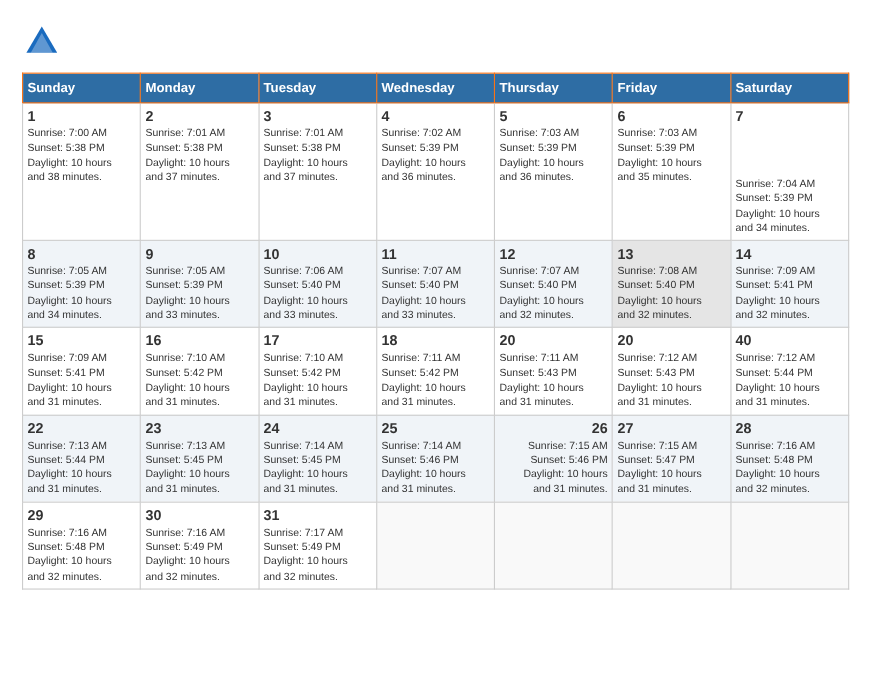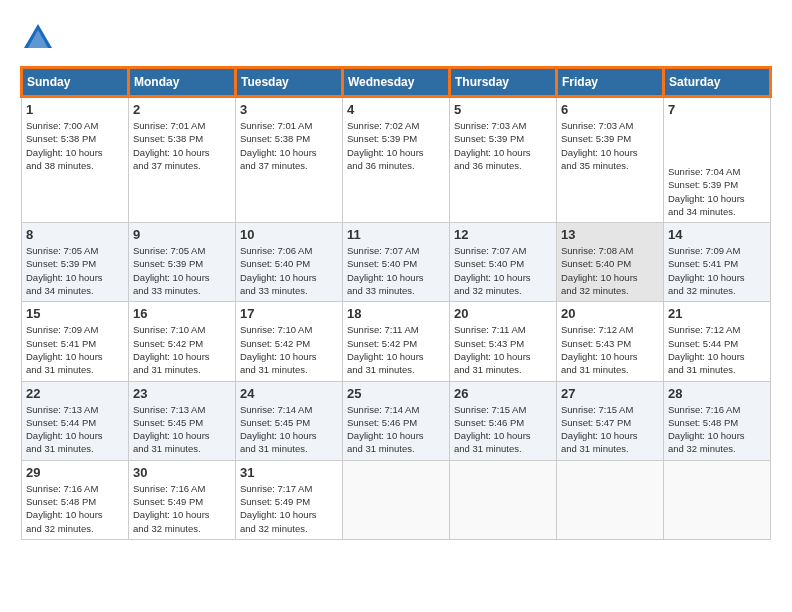--- a/index.html
+++ b/index.html
@@ -49,21 +49,21 @@
       border-collapse: collapse;
       font-size: 10px;
     }
     .calendar-table th {
       background-color: #2e6da4;
       color: white;
       padding: 6px 4px;
       text-align: left;
       font-size: 12px;
       font-weight: bold;
-      border: 3px solid #f97316;
+      border: 1px solid #f97316;
     }
     .calendar-table td {
       border: 1px solid #ccc;
       vertical-align: top;
       padding: 4px;
       width: calc(100% / 7);
       min-height: 80px;
       background: #fff;
     }
     .calendar-table tr:nth-child(even) td {
@@ -257,21 +257,21 @@
 and 31 minutes.</div>
         </td>
         <td>
           <span class="day-number">20</span>
           <div class="day-info" style="white-space: pre-line;">Sunrise: 7:12 AM
 Sunset: 5:43 PM
 Daylight: 10 hours
 and 31 minutes.</div>
         </td>
         <td>
-          <span class="day-number">21</span>
+          <span class="day-number">40</span>
           <div class="day-info" style="white-space: pre-line;">Sunrise: 7:12 AM
 Sunset: 5:44 PM
 Daylight: 10 hours
 and 31 minutes.</div>
         </td>
       </tr>
       <tr>
         <td style="background-color: rgb(240, 244, 248);">
           <span class="day-number">22</span>
           <div class="day-info" style="white-space: pre-line;">Sunrise: 7:13 AM
@@ -293,21 +293,21 @@
 Daylight: 10 hours
 and 31 minutes.</div>
         </td>
         <td style="background-color: rgb(240, 244, 248);">
           <span class="day-number">25</span>
           <div class="day-info" style="white-space: pre-line;">Sunrise: 7:14 AM
 Sunset: 5:46 PM
 Daylight: 10 hours
 and 31 minutes.</div>
         </td>
-        <td style="background-color: rgb(240, 244, 248);">
+        <td style="background-color: rgb(240, 244, 248); text-align: right;">
           <span class="day-number">26</span>
           <div class="day-info" style="white-space: pre-line;">Sunrise: 7:15 AM
 Sunset: 5:46 PM
 Daylight: 10 hours
 and 31 minutes.</div>
         </td>
         <td style="background-color: rgb(240, 244, 248); margin-left: 12px;">
           <span class="day-number">27</span>
           <div class="day-info" style="white-space: pre-line;">Sunrise: 7:15 AM
 Sunset: 5:47 PM

